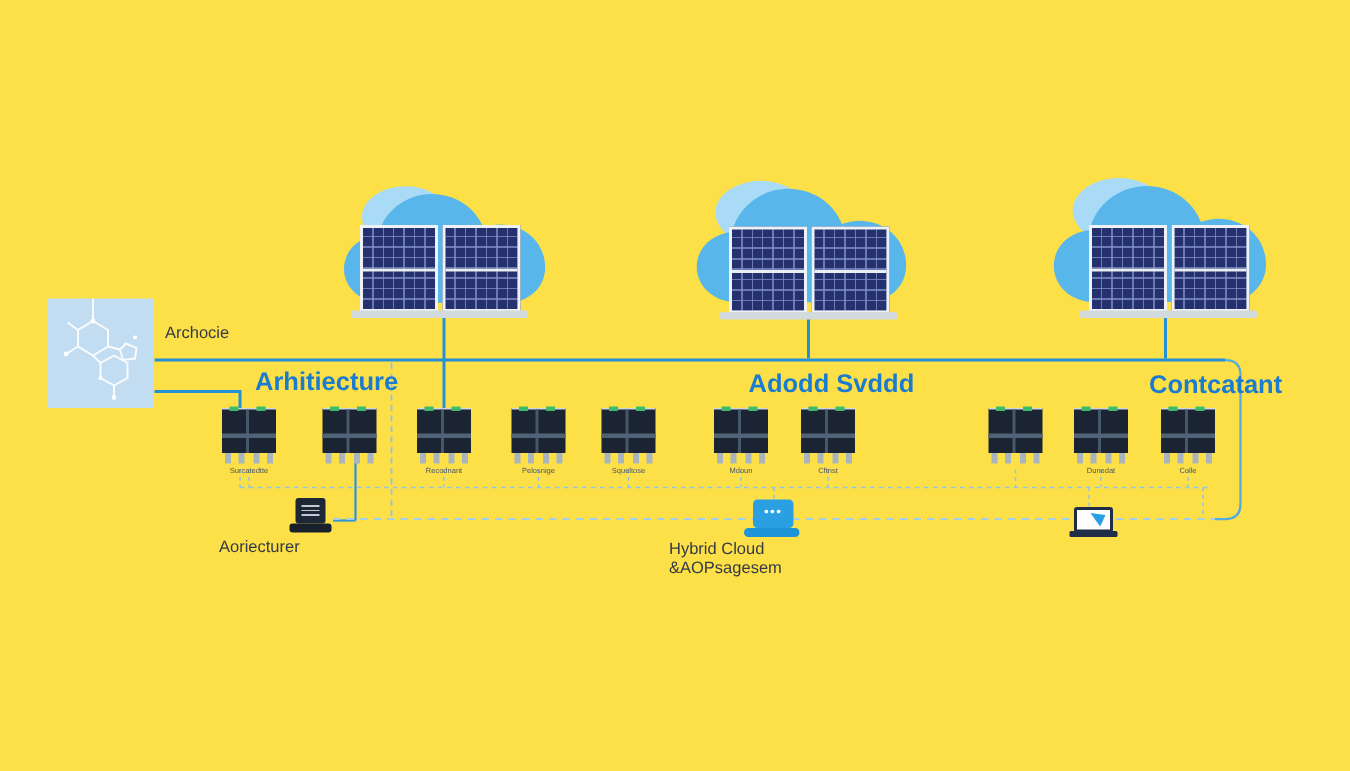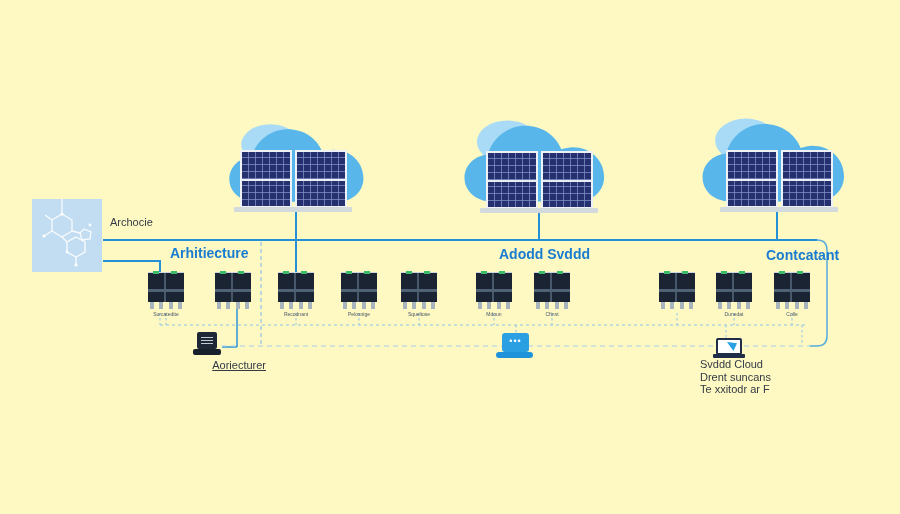--- a/index.html
+++ b/index.html
@@ -1,39 +1,39 @@
 <!DOCTYPE html>
 <html><head>
 <meta charset="utf-8">
 <style>
   html,body{margin:0;padding:0;background:#eef1f5;}
-  .stage{position:relative;width:900px;height:514px;background:#fef9c3;overflow:hidden;
+  .stage{position:relative;width:900px;height:514px;background:#fde047;overflow:hidden;
          font-family:"Liberation Sans",sans-serif;}
   svg.connectors{position:absolute;left:0;top:0;z-index:1;}
   .cloud{position:absolute;z-index:0;}
   .panel{position:absolute;display:flex;gap:3px;z-index:2;}
   .module{width:52px;height:58px;box-sizing:border-box;border:2px solid #eef2f6;position:relative;
           background-color:#24316e;
           background-image:repeating-linear-gradient(90deg,transparent 0 6px,rgba(130,145,200,.75) 6px 7px),
                            repeating-linear-gradient(0deg,transparent 0 6px,rgba(130,145,200,.75) 6px 7px);}
   .module::after{content:"";position:absolute;left:0;right:0;top:50%;height:2px;background:#e9eef4;}
   .pbase{position:absolute;height:5px;width:118px;background:#d2dade;border-radius:1px;z-index:2;}
   .leftbox{position:absolute;left:32px;top:199px;width:70px;height:73px;background:#c2ddf1;z-index:2;}
   .device{position:absolute;width:36px;z-index:3;}
   .dbody{position:relative;width:36px;height:29px;background:#1b2433;border-top:1px solid #cdd6df;}
   .vgap{position:absolute;top:0;bottom:0;left:16px;width:2px;background:#46586a;}
   .hband{position:absolute;left:0;right:0;top:16px;height:3px;background:#506376;}
   .led{position:absolute;top:-2px;width:6px;height:3px;background:#3dbb6b;}
   .led.l1{left:5px}.led.l2{left:23px}
   .pins{display:flex;justify-content:space-between;padding:0 2px;height:7px;}
   .pin{width:4px;height:7px;background:#a9b5be;}
   .dlabel{margin-top:3px;font-size:5px;line-height:5px;color:#4a5568;text-align:center;white-space:nowrap;}
-  .sec-label{position:absolute;color:#1a7cd0;font-size:14px;font-weight:700;z-index:4;white-space:nowrap;}
+  .sec-label{position:absolute;color:#1a7cd0;font-size:17px;font-weight:700;z-index:4;white-space:nowrap;}
   .txt{position:absolute;color:#333a45;font-size:11px;z-index:4;white-space:nowrap;}
-  .txt.center{text-align:right;text-decoration:underline;}
+  .txt.center{text-align:left;}
   .lap1scr{position:absolute;left:197px;top:332px;width:20px;height:17px;background:#1d2736;border-radius:2px;z-index:3;}
   .lap1scr .scrlines{position:absolute;left:4px;top:4px;width:12px;height:8px;
           background:repeating-linear-gradient(0deg,#dfe7ee 0 1px,transparent 1px 3px);opacity:.85;}
   .lap1base{position:absolute;left:193px;top:349px;width:28px;height:6px;background:#18202c;border-radius:2px;z-index:3;}
   .lap2scr{position:absolute;left:502px;top:333px;width:27px;height:19px;background:#2aa0e3;border-radius:3px;z-index:3;
            color:#fff;font-size:9px;line-height:17px;text-align:center;letter-spacing:1px;}
   .lap2base{position:absolute;left:496px;top:352px;width:37px;height:6px;background:#1f93da;border-radius:3px;z-index:3;}
   .lap3scr{position:absolute;left:716px;top:338px;width:26px;height:17px;background:#fff;box-sizing:border-box;
            border:2px solid #1f2d48;border-radius:2px;z-index:3;}
   .lap3glyph{position:absolute;right:3px;top:2px;width:10px;height:9px;background:#2aa0e3;
@@ -285,24 +285,23 @@
   </div>
 
   <div class="lap1scr">
       <div class="scrlines"></div>
     </div>
   <div class="lap1base"></div>
   <div class="txt center" style="left:146px;top:359px;width:120px">Aoriecturer</div>
 
   <div class="lap2scr">•••</div>
   <div class="lap2base"></div>
+  <div class="txt center" style="left:446px;top:360px;width:140px;line-height:13px">
+    <div>Hybrid Cloud</div>
+    <div>&amp;AOPsagesem</div>
+  </div>
 
   <div class="lap3scr">
       <div class="lap3glyph"></div>
     </div>
   <div class="lap3base"></div>
-  <div class="txt" style="left:700px;top:358px;line-height:12.5px">
-    <div>Svddd Cloud</div>
-    <div>Drent suncans</div>
-    <div>Te xxitodr ar F</div>
-  </div>
 
 </div>
 
 </body></html>

